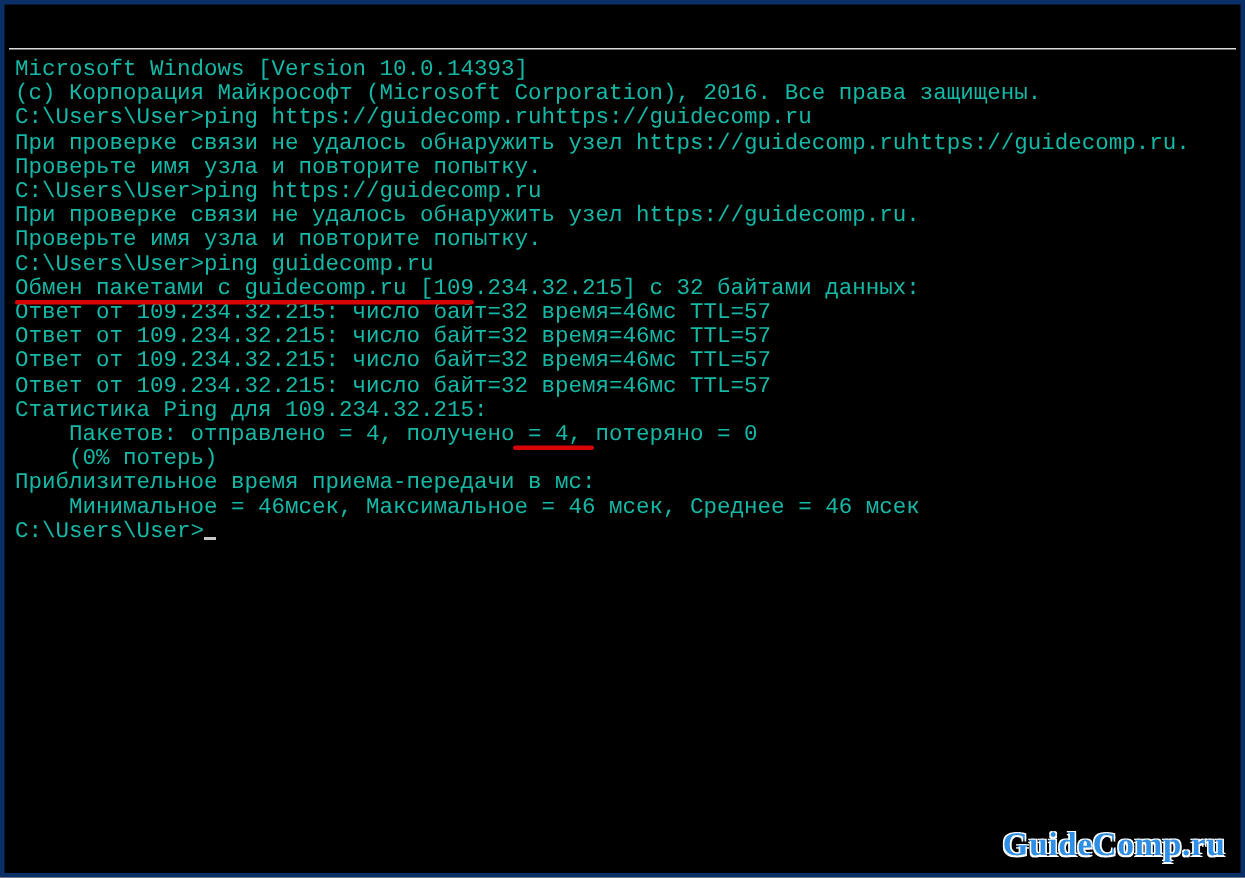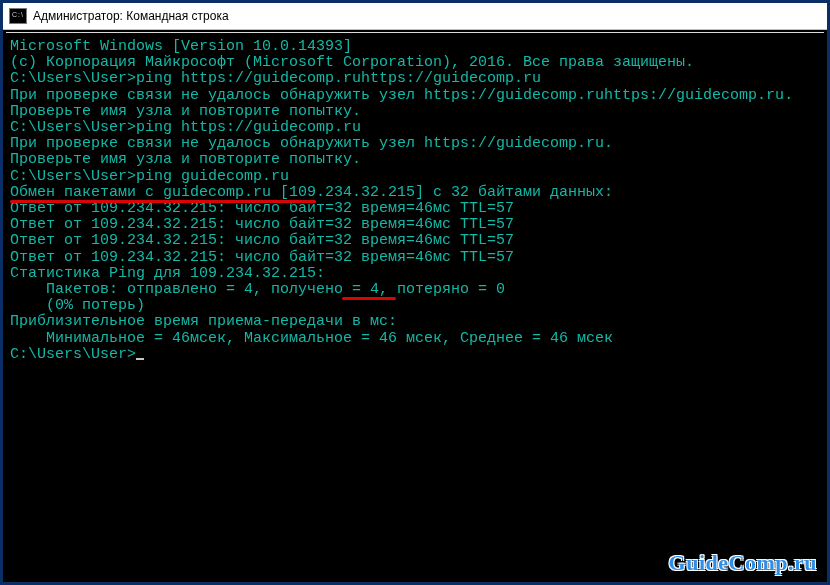--- a/index.html
+++ b/index.html
@@ -92,23 +92,17 @@
        1px  1px 0 #fff,
        2px 2px 3px rgba(0,0,0,0.6);
     pointer-events: none;
   }
 </style>
 </head>
 <body>
 
 <div class="outer">
 
-  <div class="titlebar">
-    <span class="title-icon">
-        <span class="ci">C:\</span>
-      </span>
-    <span>Администратор: Командная строка</span>
-  </div>
 
   <div class="console" id="console"><div class="line">Microsoft Windows [Version 10.0.14393]</div><div class="line">(c) Корпорация Майкрософт (Microsoft Corporation), 2016. Все права защищены.</div><div class="line"></div><div class="line">C:\Users\User&gt;ping https://guidecomp.ruhttps://guidecomp.ru</div><div class="line">При проверке связи не удалось обнаружить узел https://guidecomp.ruhttps://guidecomp.ru.</div><div class="line">Проверьте имя узла и повторите попытку.</div><div class="line"></div><div class="line">C:\Users\User&gt;ping https://guidecomp.ru</div><div class="line">При проверке связи не удалось обнаружить узел https://guidecomp.ru.</div><div class="line">Проверьте имя узла и повторите попытку.</div><div class="line"></div><div class="line">C:\Users\User&gt;ping guidecomp.ru</div><div class="line"></div><div class="line">Обмен пакетами с guidecomp.ru [109.234.32.215] с 32 байтами данных:</div><div class="line">Ответ от 109.234.32.215: число байт=32 время=46мс TTL=57</div><div class="line">Ответ от 109.234.32.215: число байт=32 время=46мс TTL=57</div><div class="line">Ответ от 109.234.32.215: число байт=32 время=46мс TTL=57</div><div class="line">Ответ от 109.234.32.215: число байт=32 время=46мс TTL=57</div><div class="line"></div><div class="line">Статистика Ping для 109.234.32.215:</div><div class="line">    Пакетов: отправлено = 4, получено = 4, потеряно = 0</div><div class="line">    (0% потерь)</div><div class="line">Приблизительное время приема-передачи в мс:</div><div class="line">    Минимальное = 46мсек, Максимальное = 46 мсек, Среднее = 46 мсек</div><div class="line"></div><div class="line">C:\Users\User&gt;<span class="cursor"></span></div><div class="redline" style="left:4px; top:167px; width:306px;"></div><div class="redline" style="left:336px; top:264.2px; width:54px;"></div></div>
 
   <div class="watermark">GuideComp.ru</div>
 </div>
 
 </body></html>

